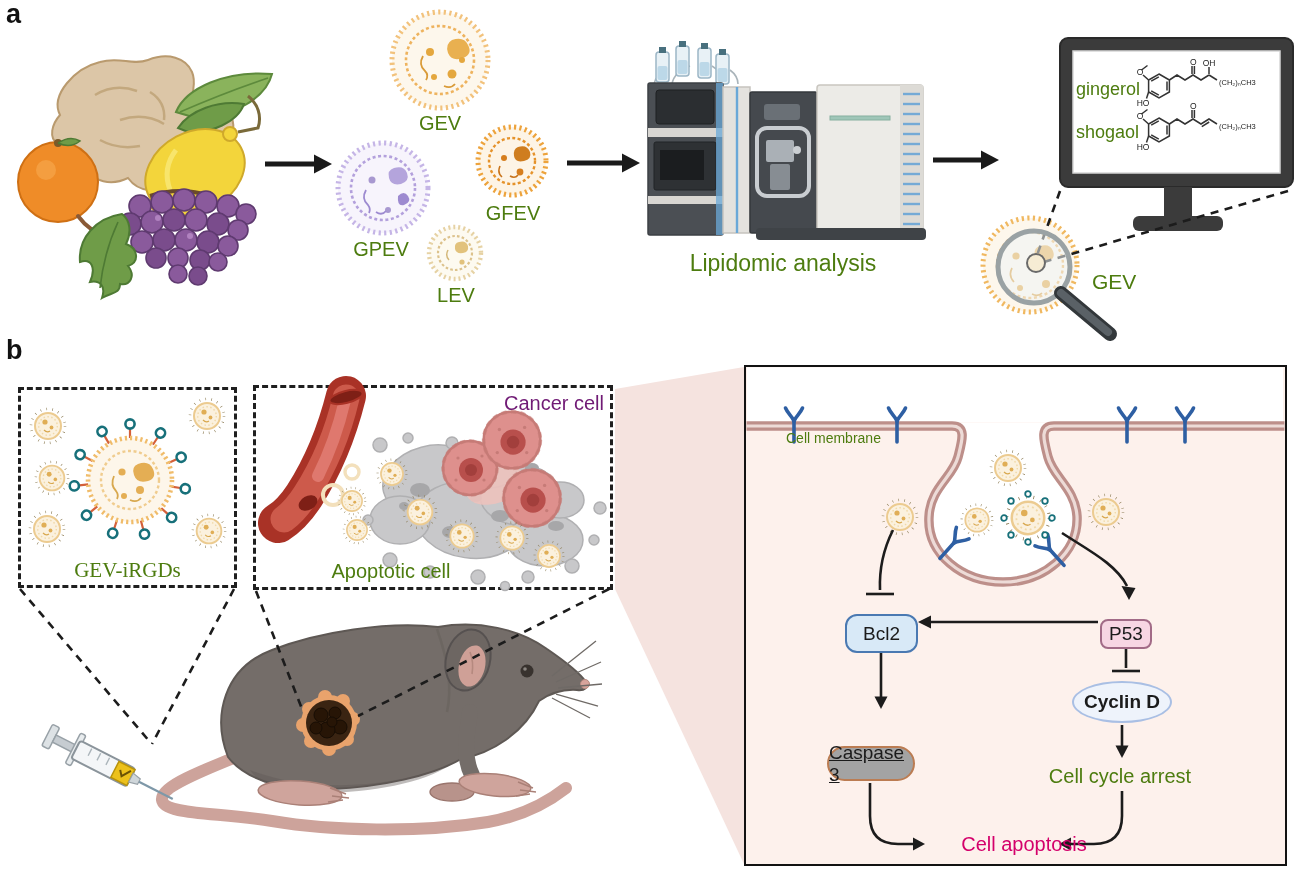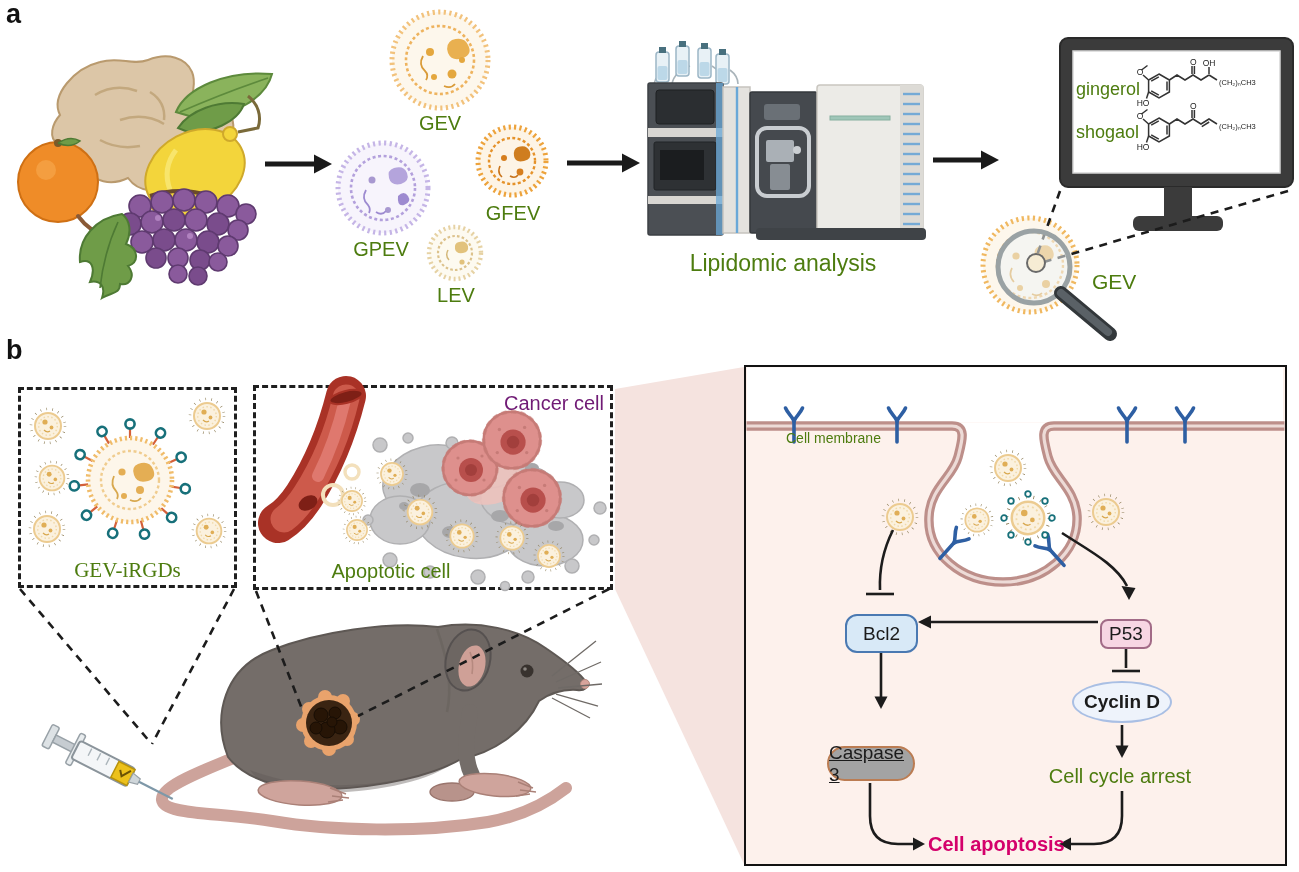--- a/index.html
+++ b/index.html
@@ -11,21 +11,21 @@
   .dashbox{position:absolute;border:3px dashed #1f1f1f;background:#fff;box-sizing:border-box;}
   .rpanel{position:absolute;left:744px;top:365px;width:543px;height:501px;
           border:2.5px solid #121212;background:#fdf1ec;box-sizing:border-box;}
   .node{position:absolute;display:flex;align-items:center;justify-content:center;
         font-size:19px;color:#1b1b1b;box-sizing:border-box;}
   .node-bcl2{background:#d8e9f7;border:2.5px solid #4a79b2;border-radius:12px;margin-top:8px;}
   .node-p53{background:#f7d6e3;border:2px solid #a26b87;border-radius:8px;}
   .node-cyc{background:#eef3fb;border:2.5px solid #a9bfe4;border-radius:50%;font-weight:bold;}
   .node-casp{background:#a3a3a3;border:2px solid #bb7c52;border-radius:18px;text-decoration:underline;}
   .red{color:#701a75;}
-  .magenta{color:#d4006b;font-weight:bold;}
+  .magenta{color:#d4006b;font-weight:normal;margin-left:32px;}
   svg.art{position:absolute;left:0;top:0;}
   .txt-sm{font-size:18px;}
 </style>
 </head>
 <body>
 
 <div class="stage">
 
   <div class="rpanel"></div>
 

